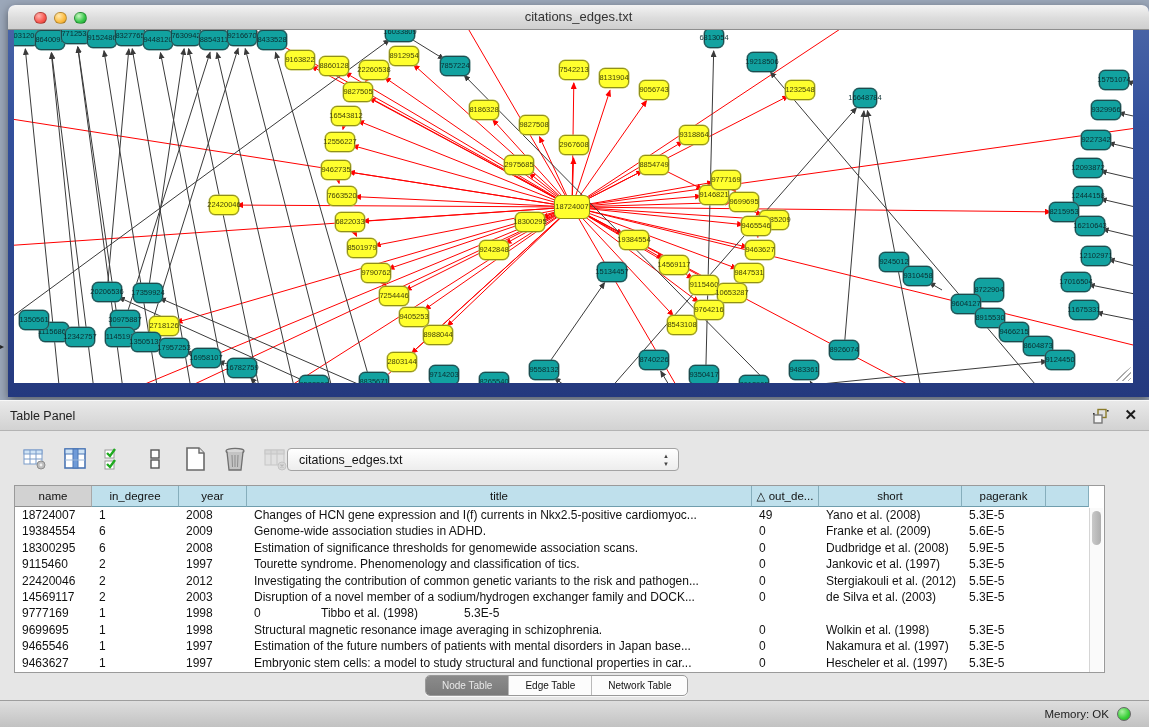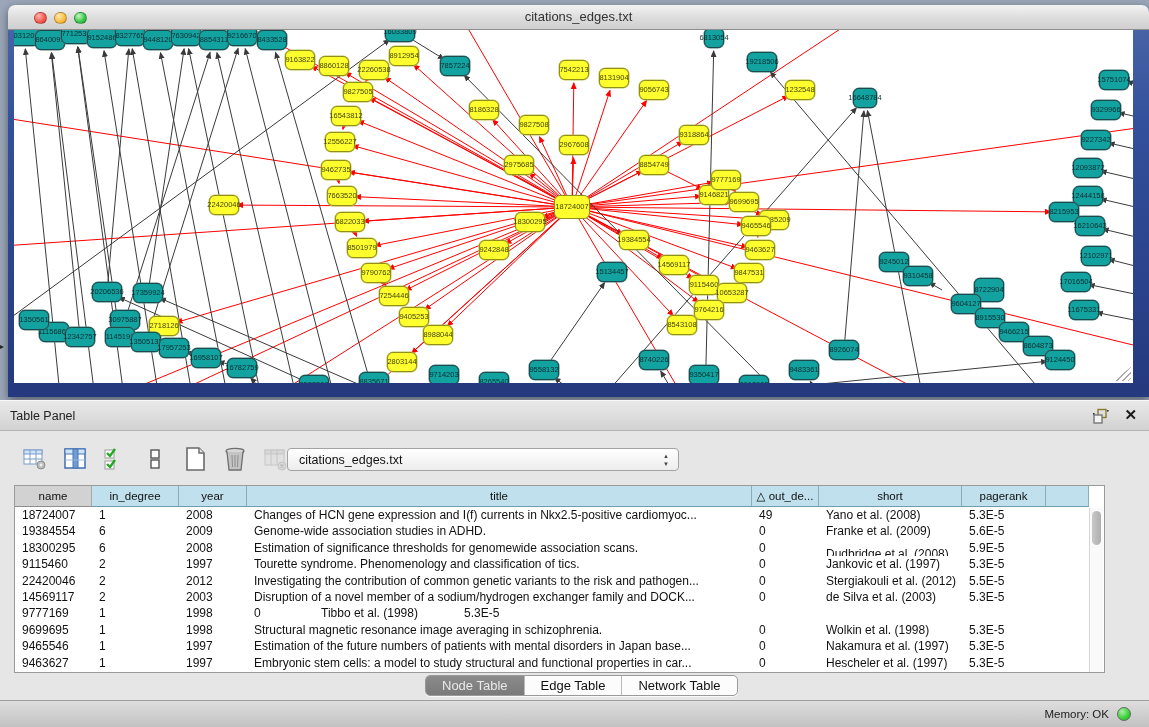--- a/index.html
+++ b/index.html
@@ -73,21 +73,21 @@
   .td { font-size:12px; color:#111; padding-left:7px; line-height:16.4px;
     overflow:hidden; white-space:nowrap; }
   #tbl-scroll { position:absolute; right:1px; top:22px; width:14px; height:164px;
     background:#fafafa; border-left:1px solid #d5d5d5; }
   #tbl-thumb { position:absolute; left:2px; top:3px; width:9px; height:34px;
     background:linear-gradient(90deg,#c9c9c9,#aeaeae); border-radius:5px; }
 
   #tabs { position:absolute; left:425px; top:275px; height:21px; display:flex;
     border:1px solid #9a9a9a; border-radius:5px; overflow:hidden;
     background:#fcfcfc; box-shadow:0 1px 0 rgba(255,255,255,.7); }
-  .tab { padding:0 16px; font-size:13px; line-height:20px; color:#111;
+  .tab { padding:0 16px; font-size:10px; line-height:20px; color:#111;
     border-right:1px solid #b9b9b9; }
   .tab:last-child { border-right:none; }
   .tab.sel { background:linear-gradient(180deg,#8b8b8b,#7a7a7a); color:#e9e9e9; }
 
   
   #status-bar { position:absolute; left:0; top:700px; width:1149px; height:27px;
     background:linear-gradient(180deg,#dedede,#c2c2c2); border-top:1px solid #9e9e9e; }
   #memory-label { position:absolute; right:40px; top:7px; font-size:11.5px; color:#222; }
   #memory-dot { position:absolute; right:18px; top:5.5px; width:14px; height:14px;
     border-radius:50%; border:1px solid #666;
@@ -455,21 +455,21 @@
             <div class="td" style="width: 67px;">0</div>
             <div class="td" style="width: 143px;">Franke et al. (2009)</div>
             <div class="td" style="width: 84px;">5.6E-5</div>
           </div>
           <div class="tr">
             <div class="td" style="width: 77px;">18300295</div>
             <div class="td" style="width: 87px;">6</div>
             <div class="td" style="width: 68px;">2008</div>
             <div class="td" style="width: 505px;">Estimation of significance thresholds for genomewide association scans.</div>
             <div class="td" style="width: 67px;">0</div>
-            <div class="td" style="width: 143px; margin-top: 6px;">Dudbridge et al. (2008)</div>
+            <div class="td" style="width: 143px;">Dudbridge et al. (2008)</div>
             <div class="td" style="width: 84px;">5.9E-5</div>
           </div>
           <div class="tr">
             <div class="td" style="width: 77px;">9115460</div>
             <div class="td" style="width: 87px;">2</div>
             <div class="td" style="width: 68px;">1997</div>
             <div class="td" style="width: 505px;">Tourette syndrome. Phenomenology and classification of tics.</div>
             <div class="td" style="width: 67px;">0</div>
             <div class="td" style="width: 143px;">Jankovic et al. (1997)</div>
             <div class="td" style="width: 84px;">5.3E-5</div>

